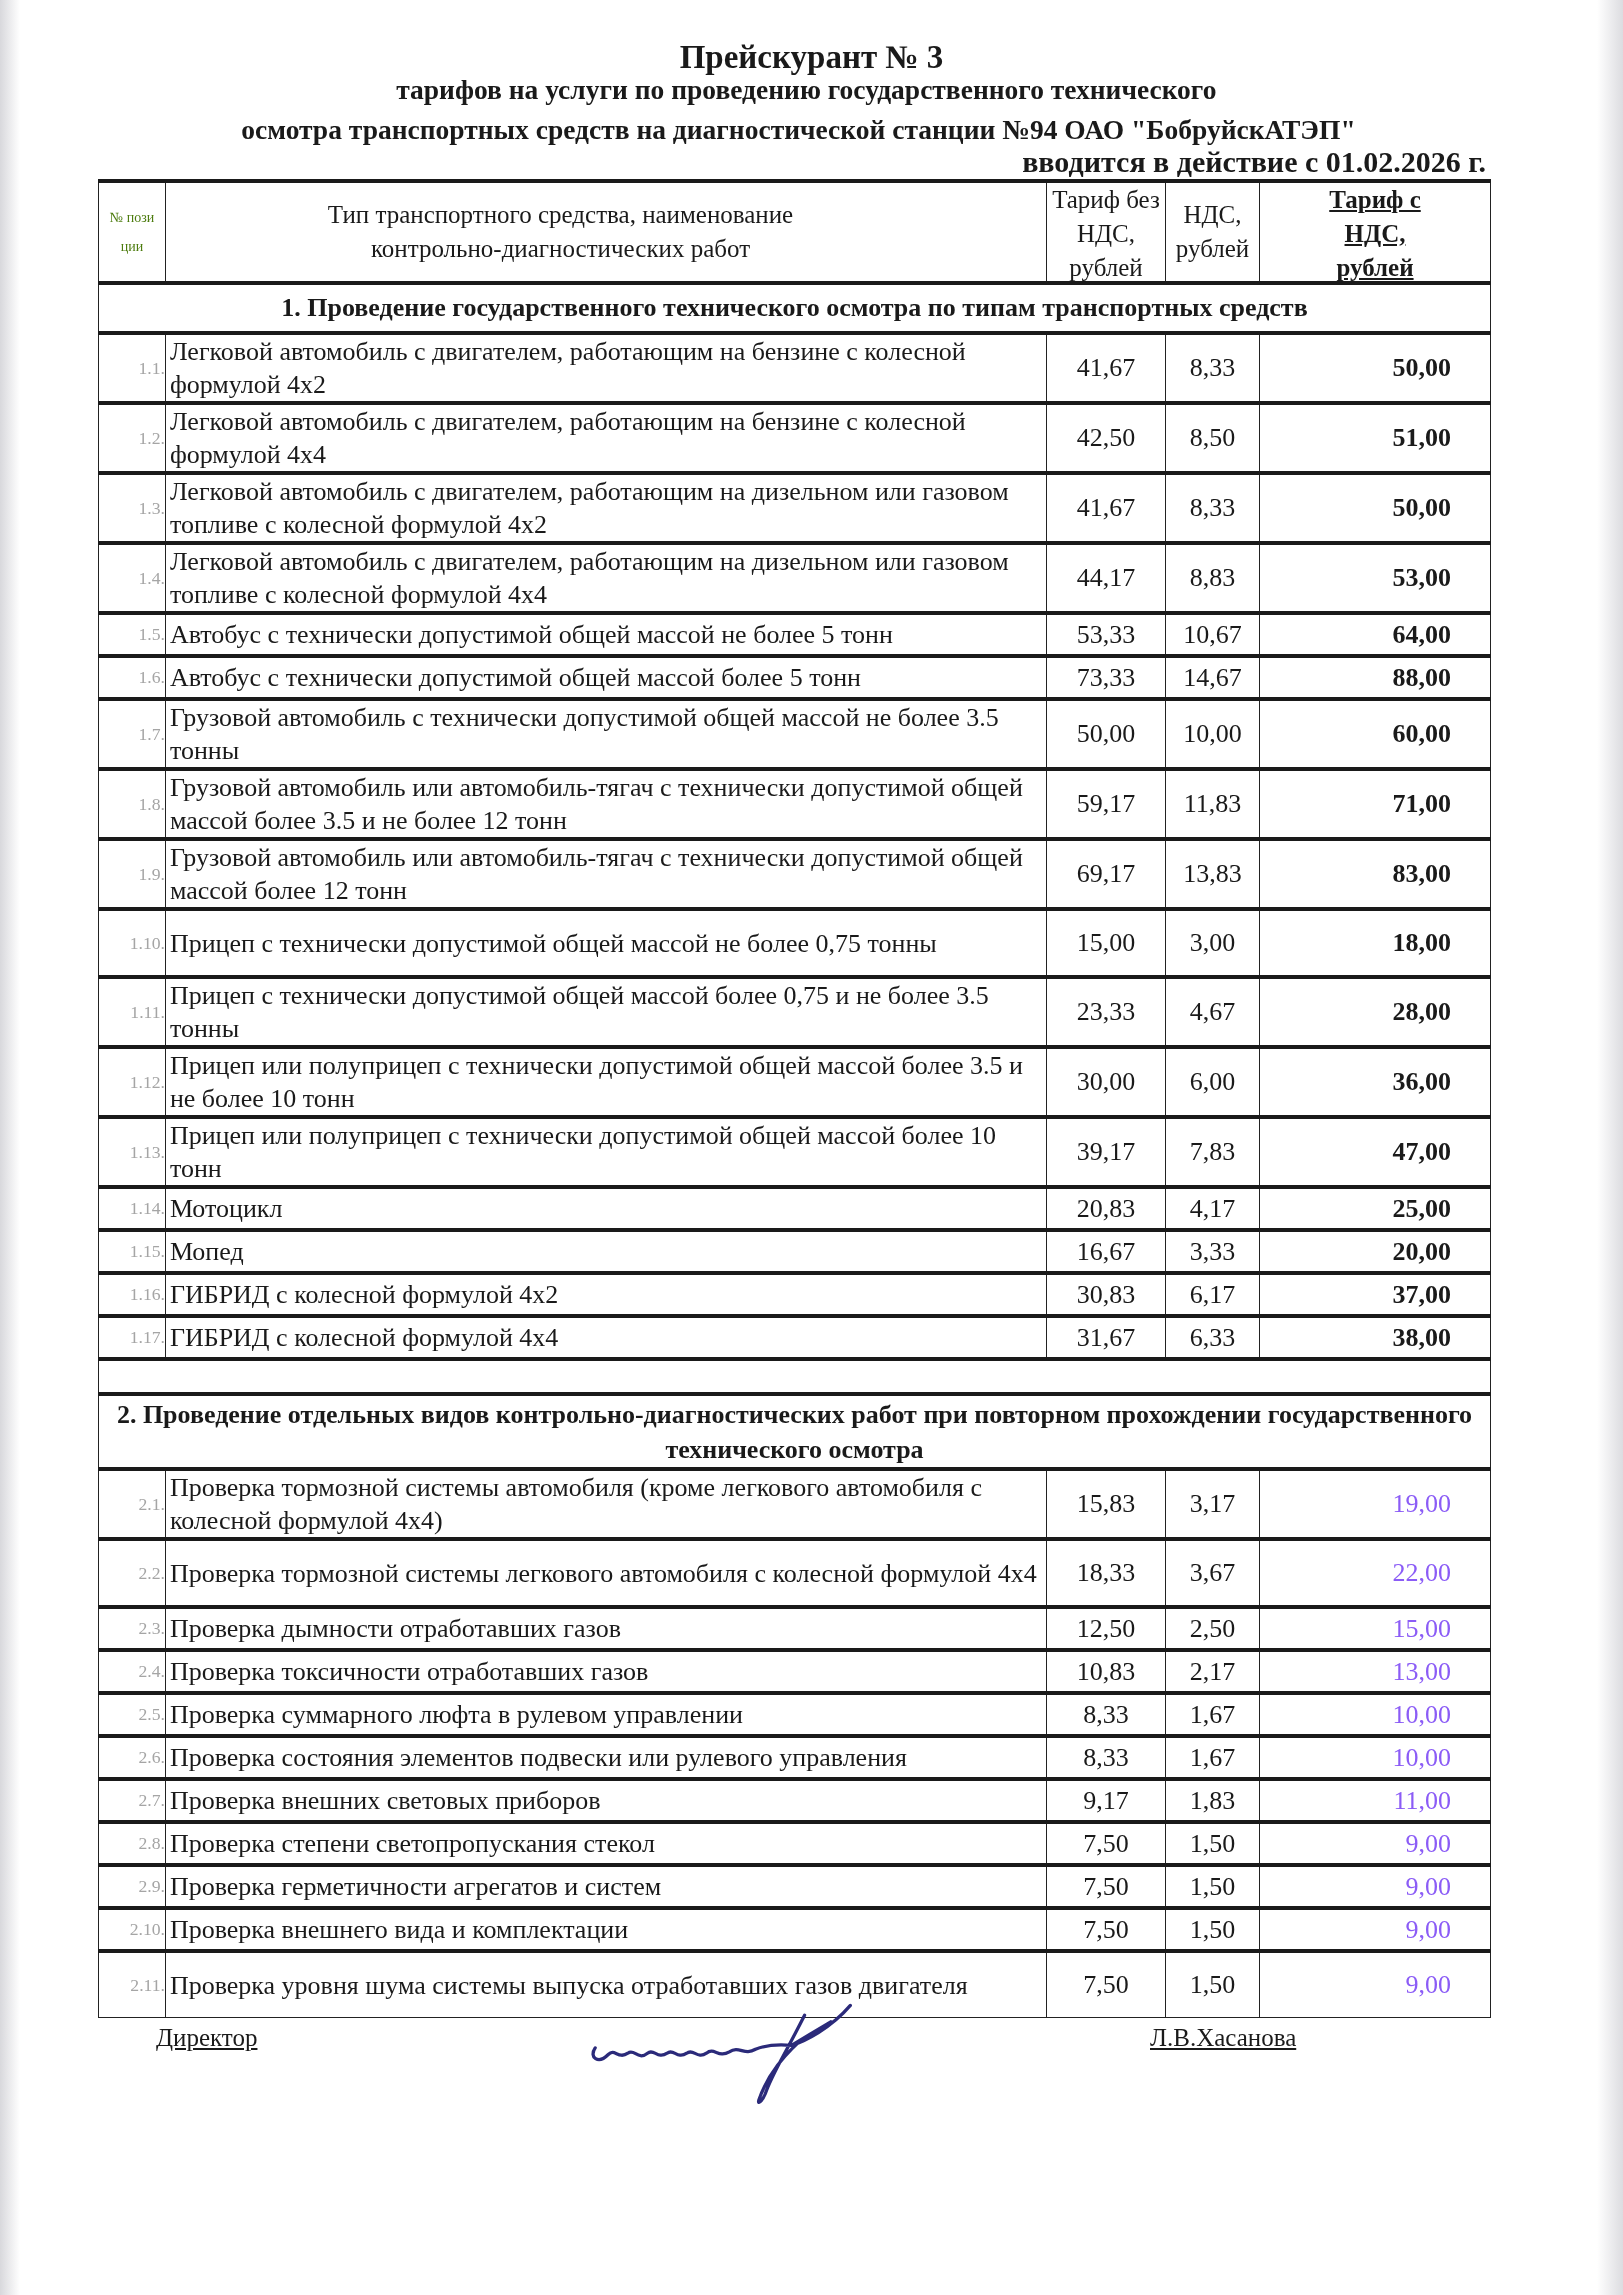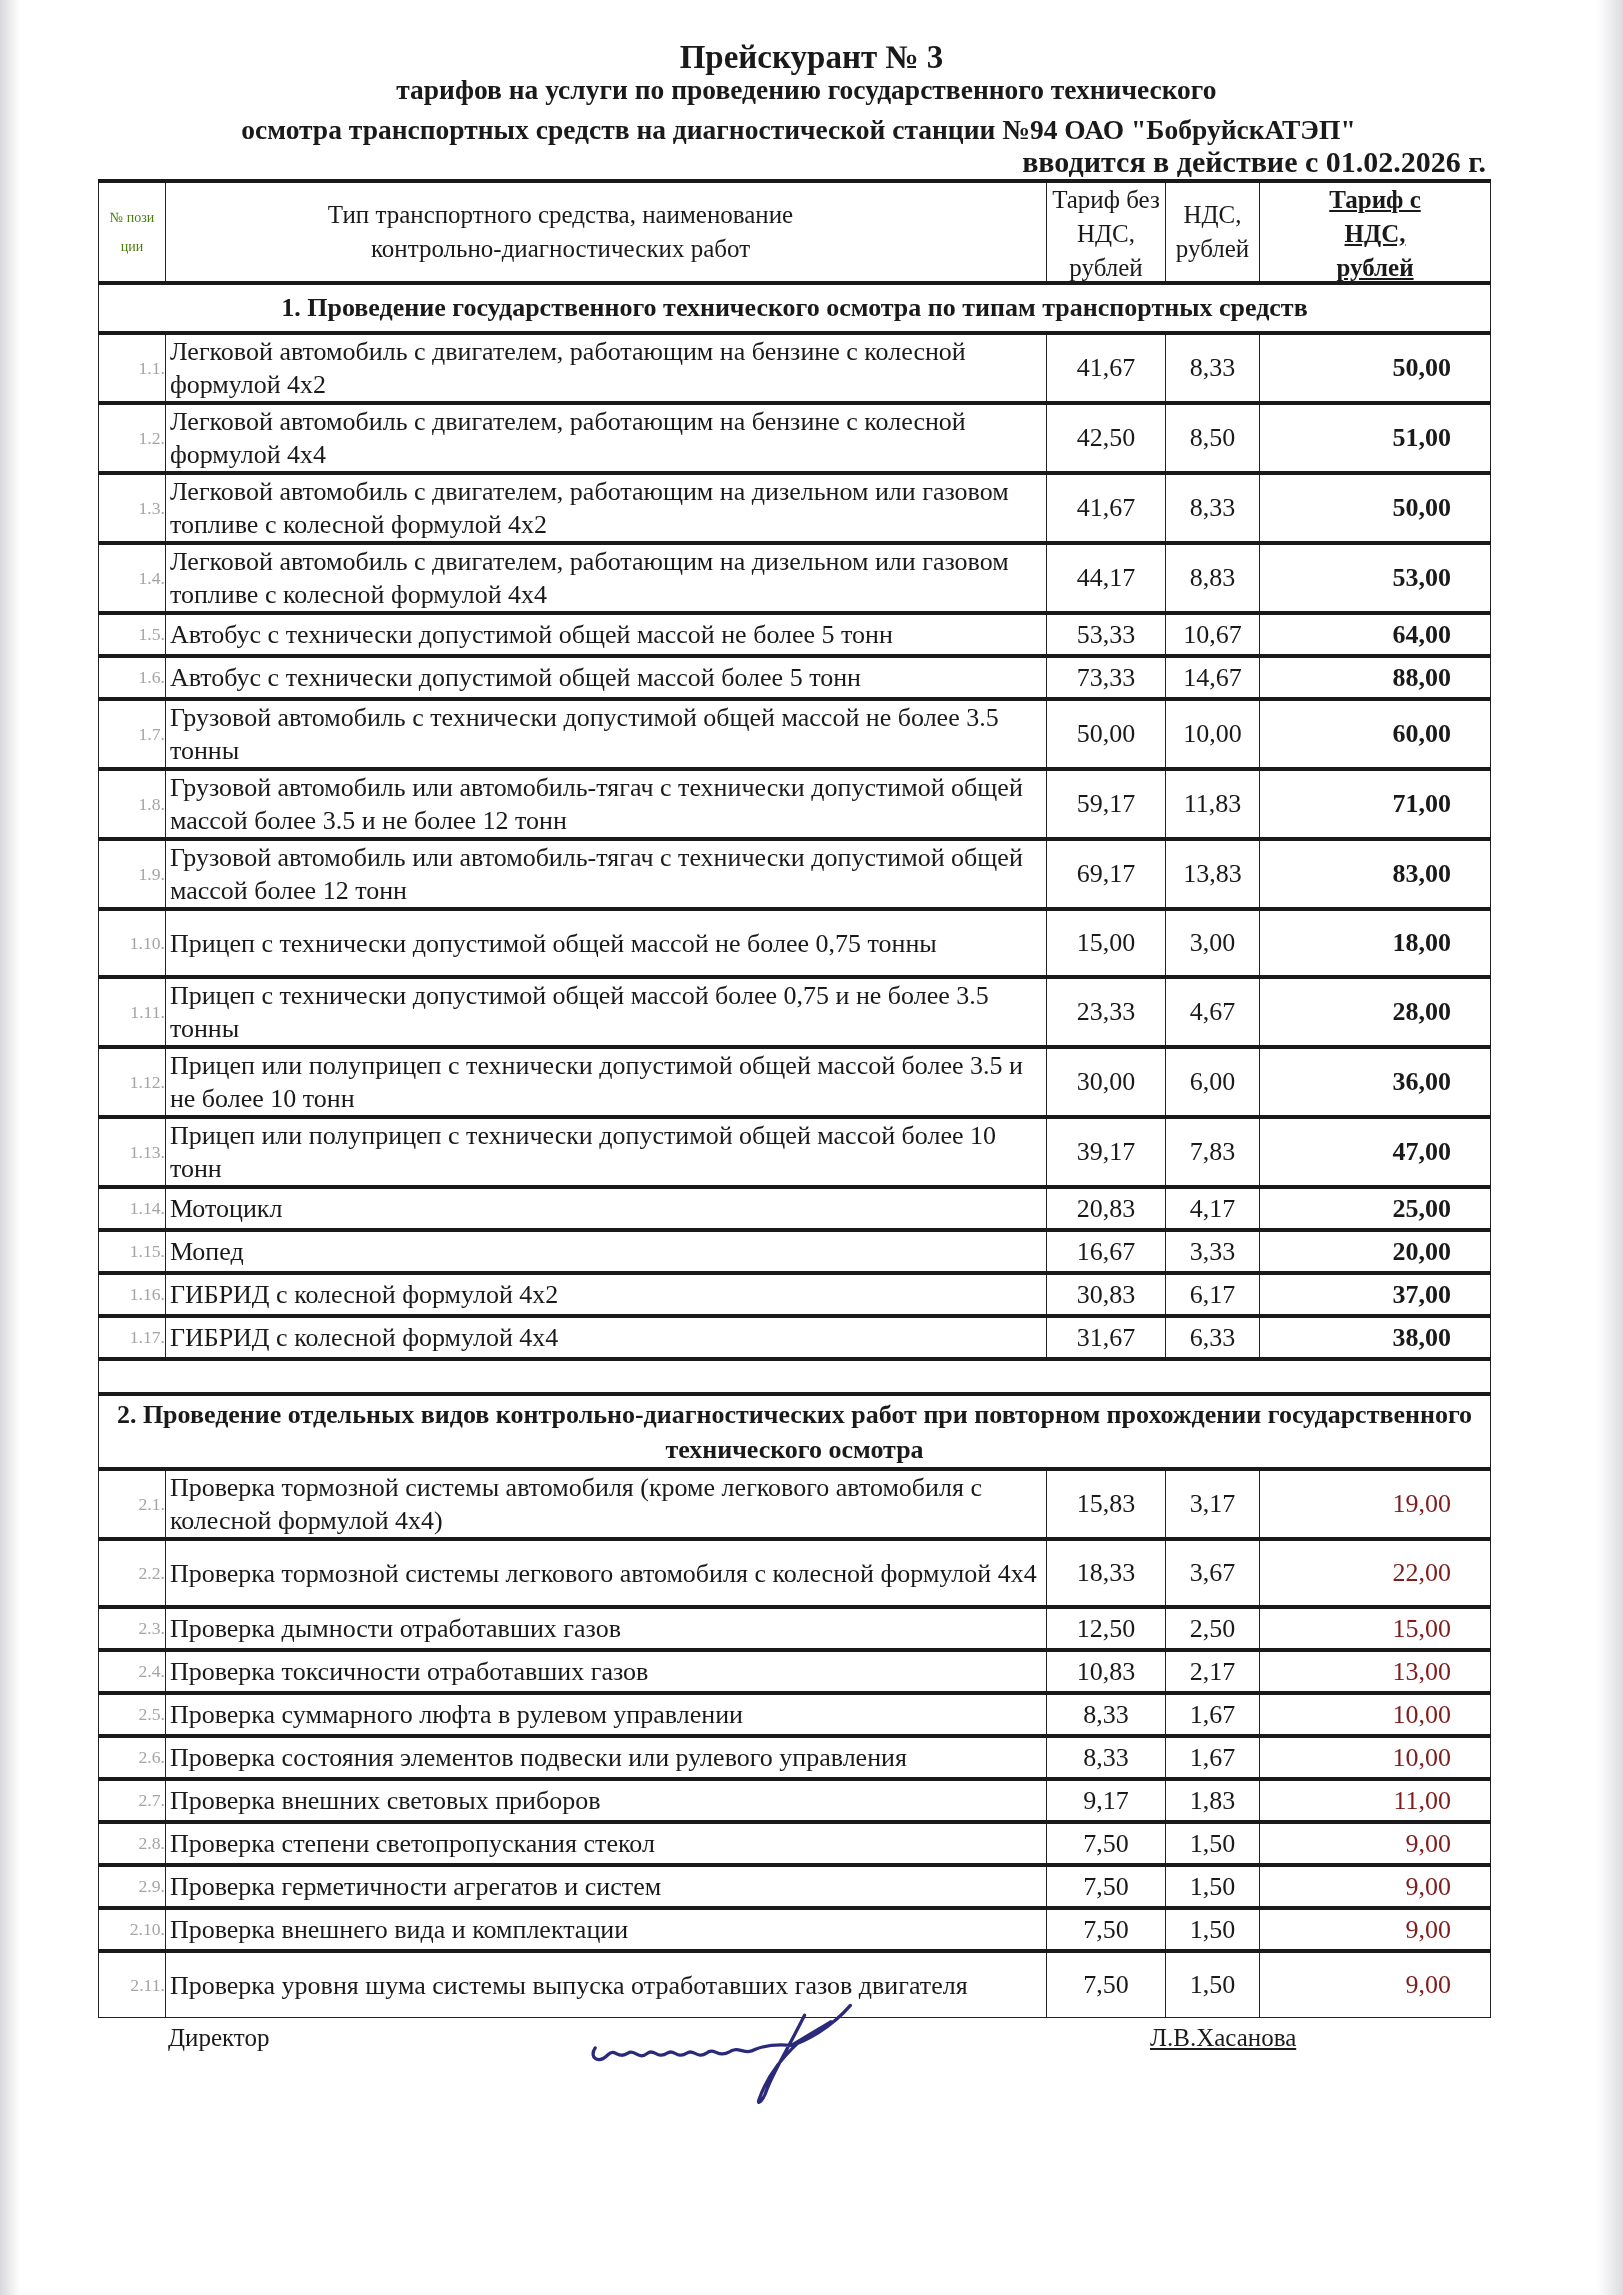--- a/index.html
+++ b/index.html
@@ -35,26 +35,26 @@
 
   .section-row td { font-weight: bold; font-size: 26px; text-align: center; }
   .sec1 td { height: 46px; padding-left: 0; }
   .sec2 td { height: 71px; line-height: 35px; font-size: 26px; }
   .blank-row td { height: 31px; }
 
   .item td.num { font-size: 17.7px; color: #a5a5a5; text-align: right; }
   .item td.desc { font-size: 26px; line-height: 33px; padding-left: 3.9px; text-align: left; }
   .item td.v { font-size: 26px; text-align: center; }
   .item td.v3 { font-size: 26px; text-align: center; font-weight: bold; padding-right: 39px; text-align: right; }
-  .sec2-items td.v3 { font-weight: normal; color: #7f1d1d; }
+  .sec2-items td.v3 { font-weight: normal; color: #8b5cf6; }
   .item.two td { height: 64px; }
   .item.one td { height: 39px; }
 
   .sign { position: absolute; top: 2023px; font-size: 25px; line-height: 30px; }
-  .sign-title { left: 168px; }
+  .sign-title { left: 156px; text-decoration: underline; }
   .sign-name { left: 1150px; text-decoration: underline; }
   .signature { position: absolute; left: 569px; top: 2002px; width: 301px; height: 105px; }
 </style>
 </head>
 <body>
 
 <div class="page-shade-left"></div>
 <div class="page-shade-right"></div>
 
 <div class="title">Прейскурант   № 3</div>

